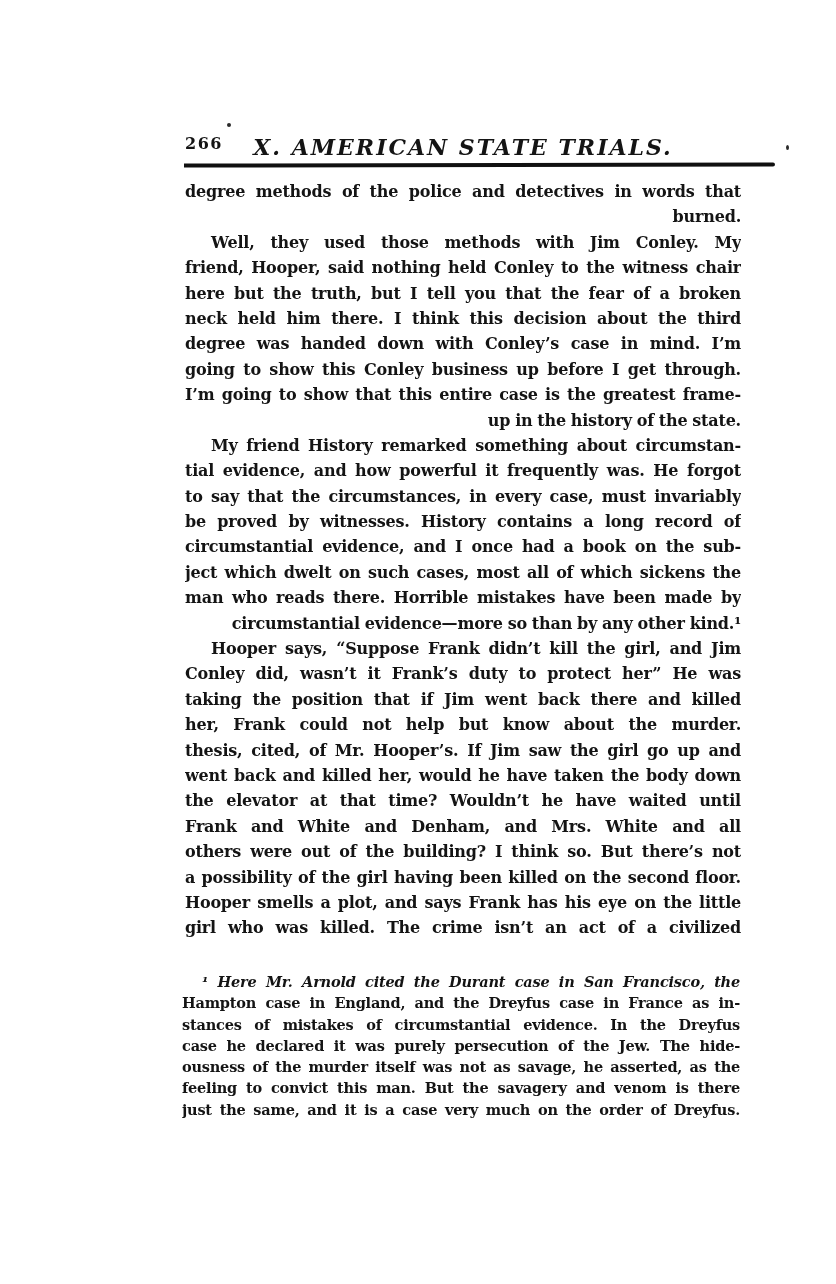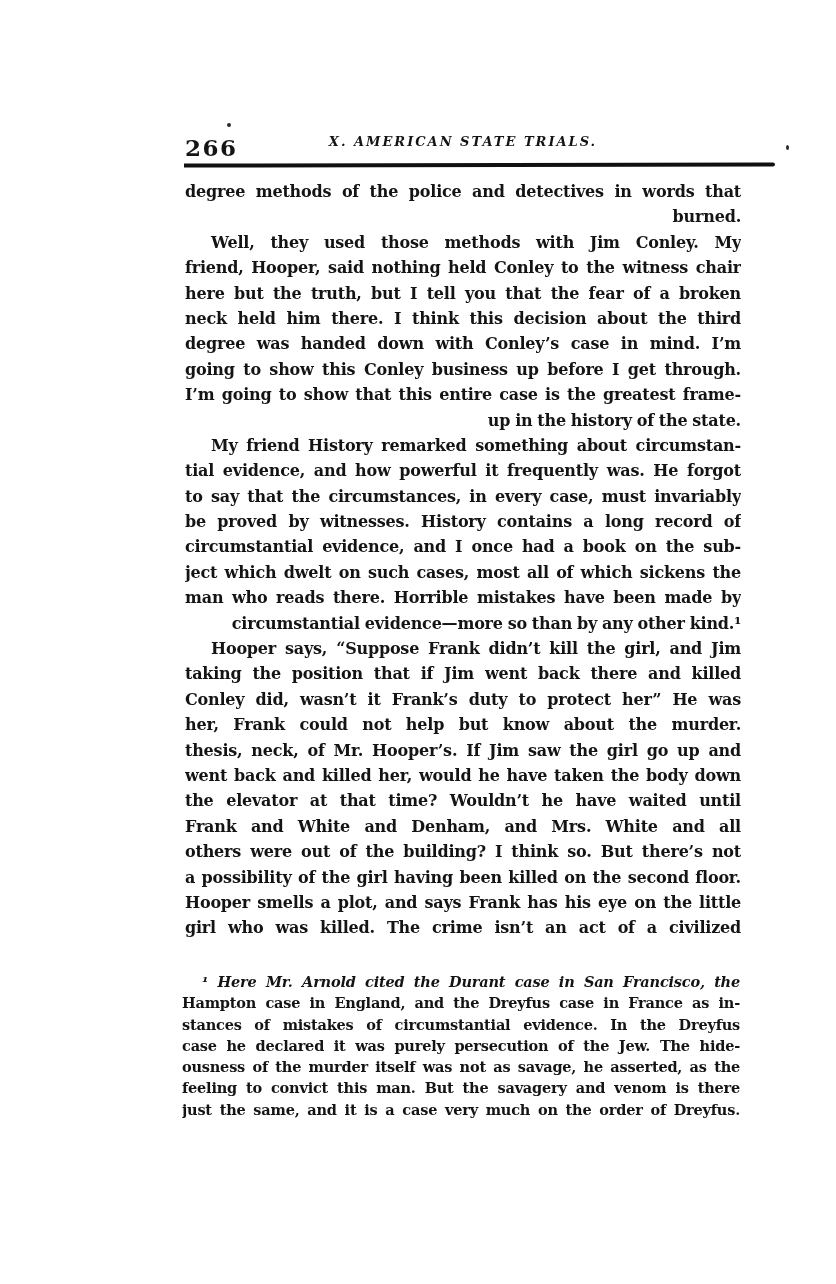--- a/index.html
+++ b/index.html
@@ -13,31 +13,31 @@
     height: 1284px;
     background: #ffffff;
     font-family: "DejaVu Serif", serif;
     color: #141414;
     overflow: hidden;
   }
   .page-number {
     position: absolute;
     left: 185px;
     top: 134px;
-    font-size: 23px;
+    font-size: 16px;
     font-weight: bold;
     letter-spacing: 1.5px;
   }
   .running-head {
     position: absolute;
     left: 185px;
     top: 134px;
     width: 556px;
     text-align: center;
-    font-size: 13px;
+    font-size: 22px;
     font-weight: bold;
     font-style: italic;
     letter-spacing: 2px;
     white-space: nowrap;
   }
   .head-rule {
     position: absolute;
     left: 184px;
     top: 163px;
     width: 591px;
@@ -119,24 +119,24 @@
         <div class="line jline">tial evidence, and how powerful it frequently was.  He forgot</div>
         <div class="line jline">to say that the circumstances, in every case, must invariably</div>
         <div class="line jline">be proved by witnesses.  History contains a long record of</div>
         <div class="line jline">circumstantial evidence, and I once had a book on the sub-</div>
         <div class="line jline">ject which dwelt on such cases, most all of which sickens the</div>
         <div class="line jline">man who reads there.  Horrible mistakes have been made by</div>
         <div class="line plain">circumstantial evidence—more so than by any other kind.¹</div>
       </div>
       <div class="paragraph">
         <div class="line jline indent">Hooper says, “Suppose Frank didn’t kill the girl, and Jim</div>
+        <div class="line jline">Conley did, wasn’t it Frank’s duty to protect her”  He was</div>
         <div class="line jline">taking the position that if Jim went back there and killed</div>
-        <div class="line jline">Conley did, wasn’t it Frank’s duty to protect her”  He was</div>
         <div class="line jline">her, Frank could not help but know about the murder.</div>
-        <div class="line jline">thesis, neck, of Mr. Hooper’s.  If Jim saw the girl go up and</div>
+        <div class="line jline">thesis, cited, of Mr. Hooper’s.  If Jim saw the girl go up and</div>
         <div class="line jline">went back and killed her, would he have taken the body down</div>
         <div class="line jline">the elevator at that time?  Wouldn’t he have waited until</div>
         <div class="line jline">Frank and White and Denham, and Mrs. White and all</div>
         <div class="line jline">others were out of the building?  I think so.  But there’s not</div>
         <div class="line jline">a possibility of the girl having been killed on the second floor.</div>
         <div class="line jline">Hooper smells a plot, and says Frank has his eye on the little</div>
         <div class="line jline">girl who was killed.  The crime isn’t an act of a civilized</div>
       </div>
     </div>
 

